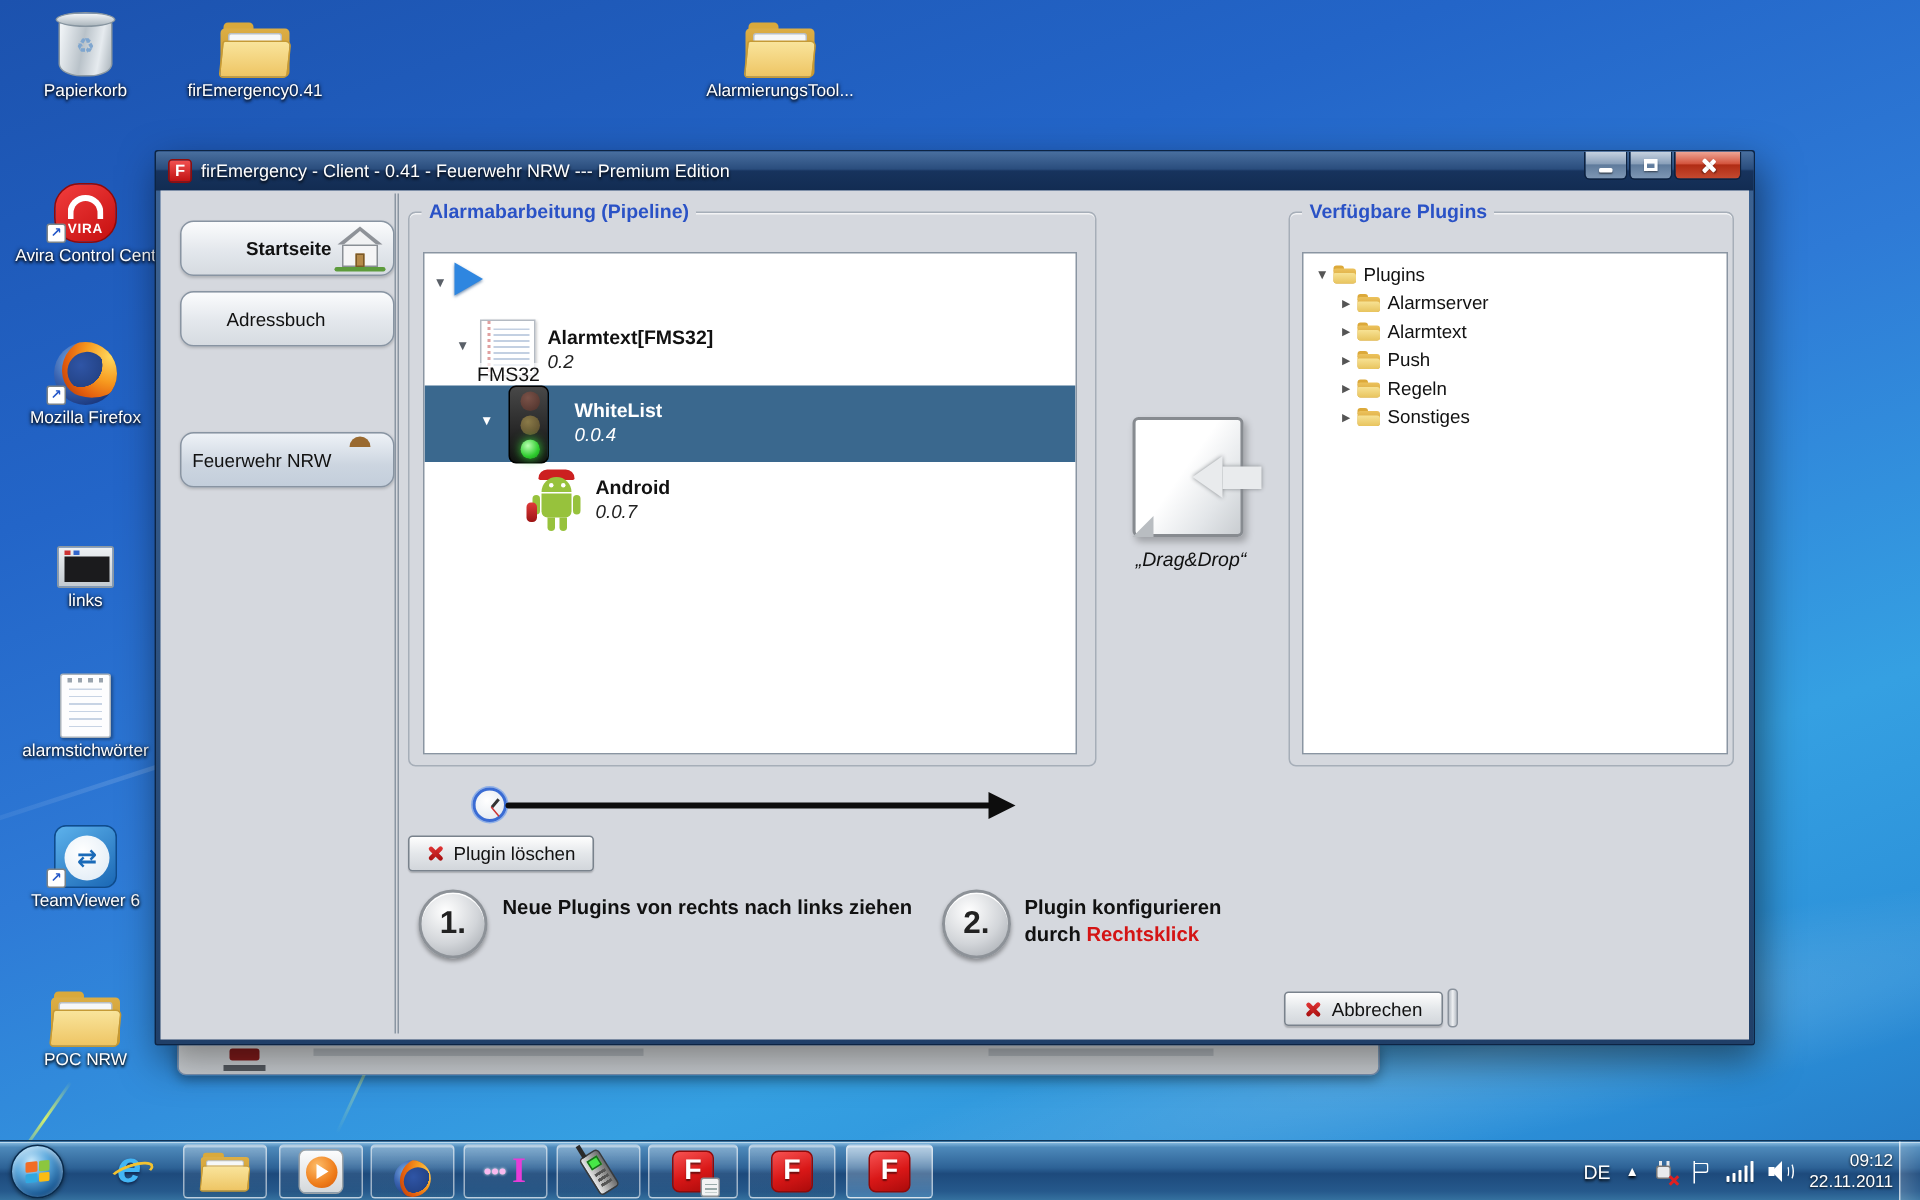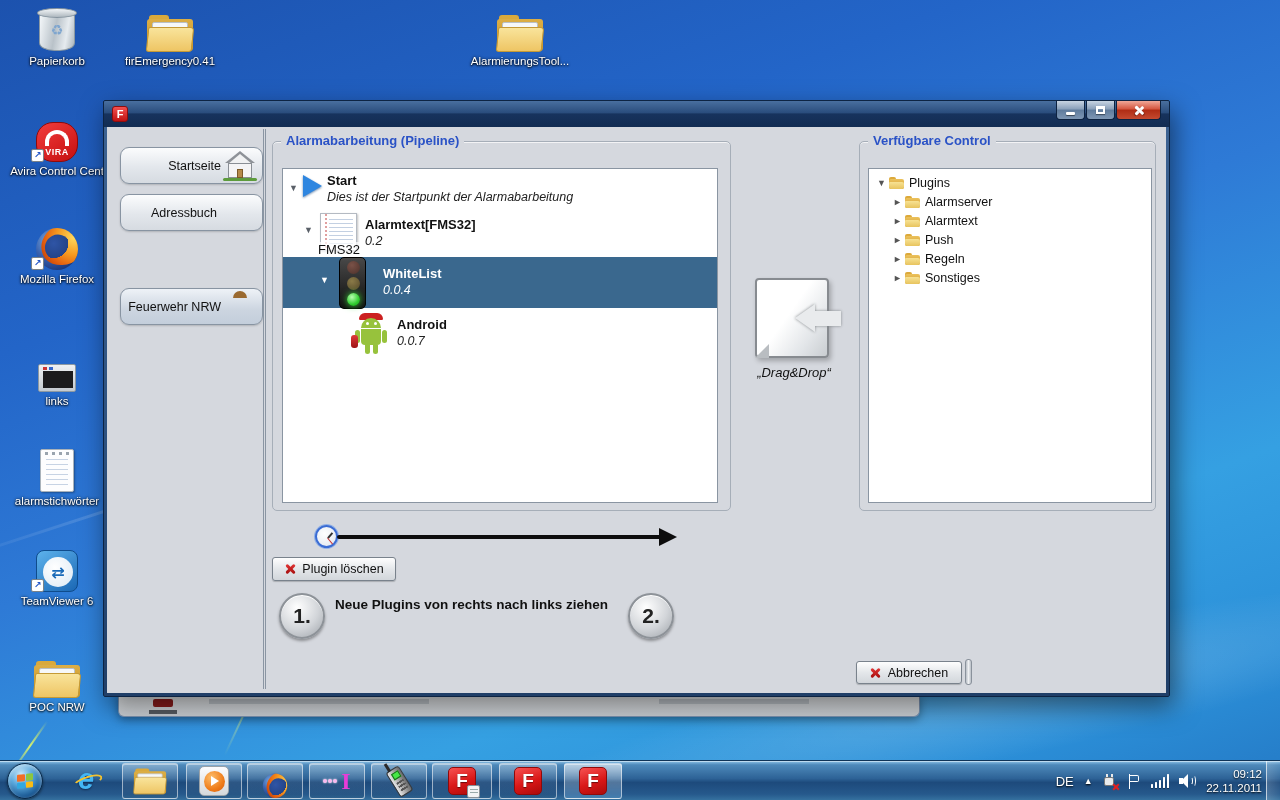--- a/index.html
+++ b/index.html
@@ -445,36 +445,37 @@
 <div class="behind-win">
   <div class="m1"></div>
   <div class="m2"></div>
   <div class="m3"></div>
   <div class="m4"></div>
 </div>
 
 <div class="window">
   <div class="titlebar">
     <div class="fico">F</div>
+    <div class="ttext">firEmergency - Client - 0.41 - Feuerwehr NRW --- Premium Edition</div>
     <div class="wcontrols">
       <div class="wbtn">
           <div class="min-glyph"></div>
         </div>
       <div class="wbtn">
           <div class="max-glyph"></div>
         </div>
       <div class="wbtn close">
           <div class="xmark"></div>
         </div>
     </div>
   </div>
 
   <div class="wbody">
 
-    <div class="vtab" style="top:20px;">
+    <div class="vtab" style="top:20px;font-weight:bold;">
       <span class="tlabel">Startseite</span>
       <span class="house">
         <span class="roof"></span>
           <span class="roof2"></span>
           <span class="hbody"></span>
           <span class="door"></span>
           <span class="grass"></span>
         </span>
     </div>
     <div class="vtab" style="top:67px;">
@@ -493,24 +494,20 @@
 
     <div class="vsep"></div>
 
     <div class="groupbox gb1">
       <div class="gtitle">Alarmabarbeitung (Pipeline)</div>
       <div class="treearea ta1">
 
         <div class="prow" style="height:44px;">
           <span class="exp" style="left:6px;top:14px;">▼</span>
           <div class="playico" style="position:absolute;left:20px;top:6px;"></div>
-          <div style="position:absolute;left:44px;top:4px;">
-            <div class="ptitle">Start</div>
-            <div class="psub">Dies ist der Startpunkt der Alarmabarbeitung</div>
-          </div>
         </div>
 
         <div class="prow" style="height:44px;">
           <span class="exp" style="left:21px;top:12px;">▼</span>
           <div class="notepad" style="position:absolute;left:37px;top:0px;">
             <div class="nm"></div>
               <div class="nl"></div>
             </div>
           <div style="position:absolute;left:34px;top:29px;font-size:13px;color:#111;background:rgba(255,255,255,.7);padding:0 1px;">FMS32</div>
           <div style="position:absolute;left:82px;top:4px;">
@@ -556,21 +553,21 @@
     <div class="ddpage">
       <div class="fold"></div>
       <div class="ddarrow">
         <div class="head"></div>
           <div class="shaft"></div>
       </div>
     </div>
     <div class="ddcaption">„Drag&amp;Drop“</div>
 
     <div class="groupbox gb2">
-      <div class="gtitle">Verfügbare Control</div>
+      <div class="gtitle">Verfügbare Plugins</div>
       <div class="treearea ta2">
         <div class="ptree-row" style="left:8px;top:5px;">
           <span class="exp2">▼</span>
           <span class="folder-s">
               <span class="fb"></span>
               <span class="fb2"></span>
               <span class="ff"></span>
             </span>
           <span>Plugins</span>
         </div>
@@ -636,20 +633,24 @@
 
     <div class="stepc" style="left:172px;top:466px;">
       <span>1.</span>
       </div>
     <div class="steptext" style="left:228px;top:469px;">
       <div><span>Neue Plugins von rechts nach links ziehen</span></div>
     </div>
     <div class="stepc" style="left:521px;top:466px;">
       <span>2.</span>
       </div>
+    <div class="steptext" style="left:576px;top:469px;">
+      <div><span>Plugin konfigurieren</span></div>
+      <div><span>durch </span><span class="redword">Rechtsklick</span></div>
+    </div>
 
     <div class="btn" style="left:749px;top:534px;width:106px;height:23px;">
       <span class="redx"></span>
       <span>Abbrechen</span>
     </div>
     <div class="btnsep" style="left:858px;top:532px;"></div>
 
   </div>
 </div>
 

